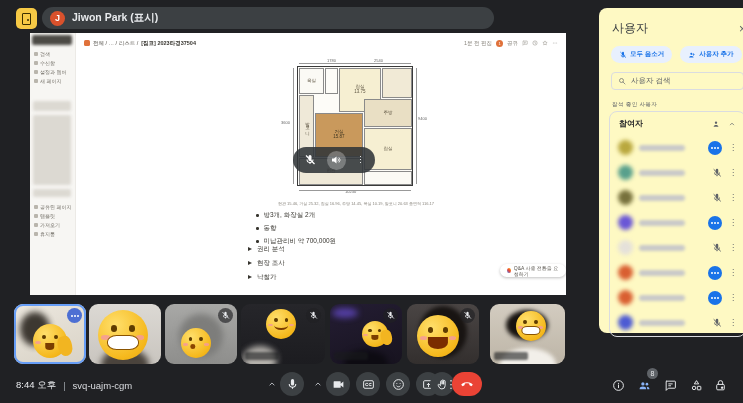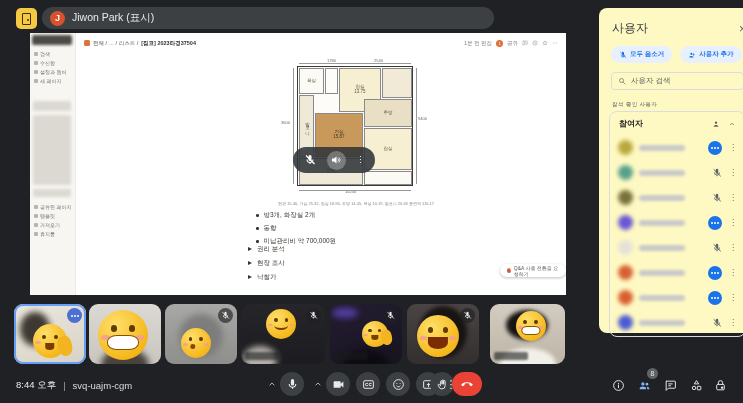--- a/index.html
+++ b/index.html
@@ -7,21 +7,21 @@
   .stage{position:relative;width:743px;height:403px;background:#202124;overflow:hidden;}
   .abs{position:absolute;}
   svg{display:block;}
 
   
   .app-icon{left:16px;top:8px;width:21px;height:21px;background:#f6c945;border-radius:5px;display:flex;align-items:center;justify-content:center;}
   .door{width:9px;height:12px;border:1.5px solid #3b2f00;border-radius:1px;position:relative;}
   .door:after{content:"";position:absolute;right:1px;top:5px;width:2px;height:2px;background:#3b2f00;border-radius:50%;}
   .presenter-pill{left:42px;top:7px;width:452px;height:22px;background:#3c4043;border-radius:11px;display:flex;align-items:center;padding:0 8px;gap:7px;}
   .presenter-avatar{width:15px;height:15px;border-radius:50%;background:#d9512c;color:#fff;font-size:9px;font-weight:bold;display:flex;align-items:center;justify-content:center;}
-  .presenter-name{color:#e8eaed;font-size:10.5px;font-weight:400;}
+  .presenter-name{color:#e8eaed;font-size:10.5px;font-weight:700;}
 
   
   .screen{left:30px;top:33px;width:536px;height:262px;background:#fff;overflow:hidden;}
   .n-side{position:absolute;left:0;top:0;width:46px;height:100%;background:#f7f6f3;border-right:1px solid #eceae6;padding-top:3px;}
   .ws-chip{position:absolute;left:2px;top:2px;width:40px;height:10px;background:#4c4a45;border-radius:2px;filter:blur(1.5px);}
   .n-item{display:flex;align-items:center;gap:2px;margin:3px 3px 0 4px;color:#6e6a62;font-size:5px;white-space:nowrap;filter:blur(.6px);}
   .n-dot{width:4px;height:4px;background:#b9b5ac;border-radius:1px;flex:none;}
   .n-tree{position:absolute;left:3px;width:38px;border-radius:2px;background:#dcd9d2;filter:blur(1.8px);}
   .n-main{position:absolute;left:46px;top:0;right:0;height:100%;}
   .n-top{position:absolute;left:0;right:0;top:4px;height:12px;display:flex;align-items:center;padding:0 8px;}

